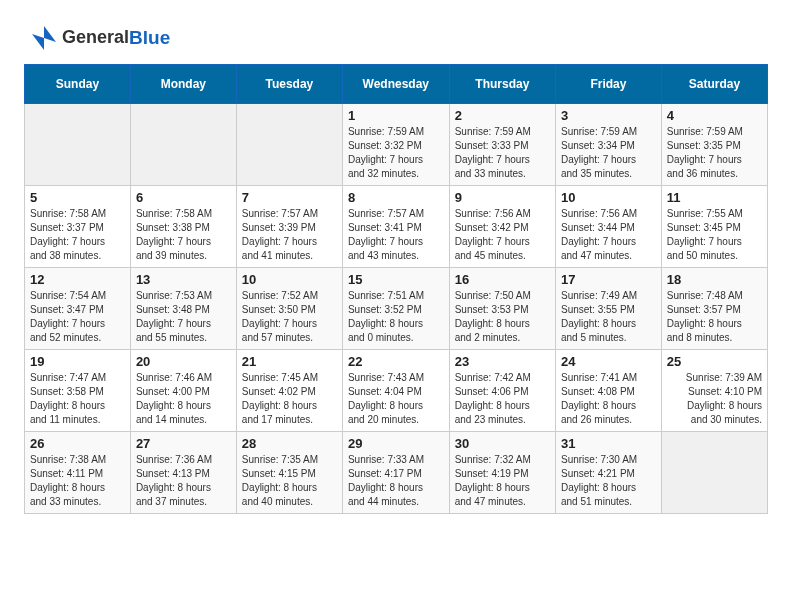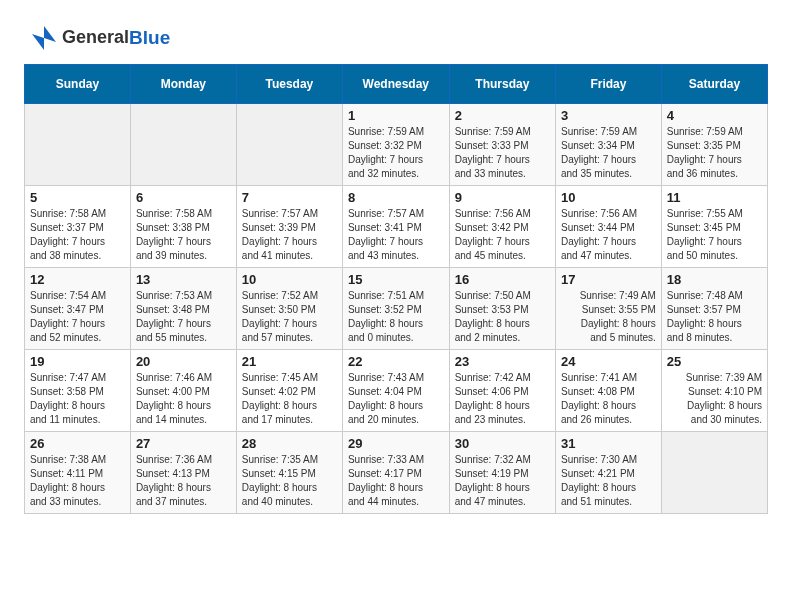--- a/index.html
+++ b/index.html
@@ -239,21 +239,21 @@
         </td>
         <td>
           <span class="day-number">16</span>
           <div class="day-info" style="white-space: pre-line;">Sunrise: 7:50 AM
 Sunset: 3:53 PM
 Daylight: 8 hours
 and 2 minutes.</div>
         </td>
         <td>
           <span class="day-number">17</span>
-          <div class="day-info" style="white-space: pre-line; text-align: right;">Sunrise: 7:49 AM
+          <div class="day-info" style="white-space: pre-line;">Sunrise: 7:49 AM
 Sunset: 3:55 PM
 Daylight: 8 hours
 and 5 minutes.</div>
         </td>
         <td>
           <span class="day-number">18</span>
           <div class="day-info" style="white-space: pre-line;">Sunrise: 7:48 AM
 Sunset: 3:57 PM
 Daylight: 8 hours
 and 8 minutes.</div>

